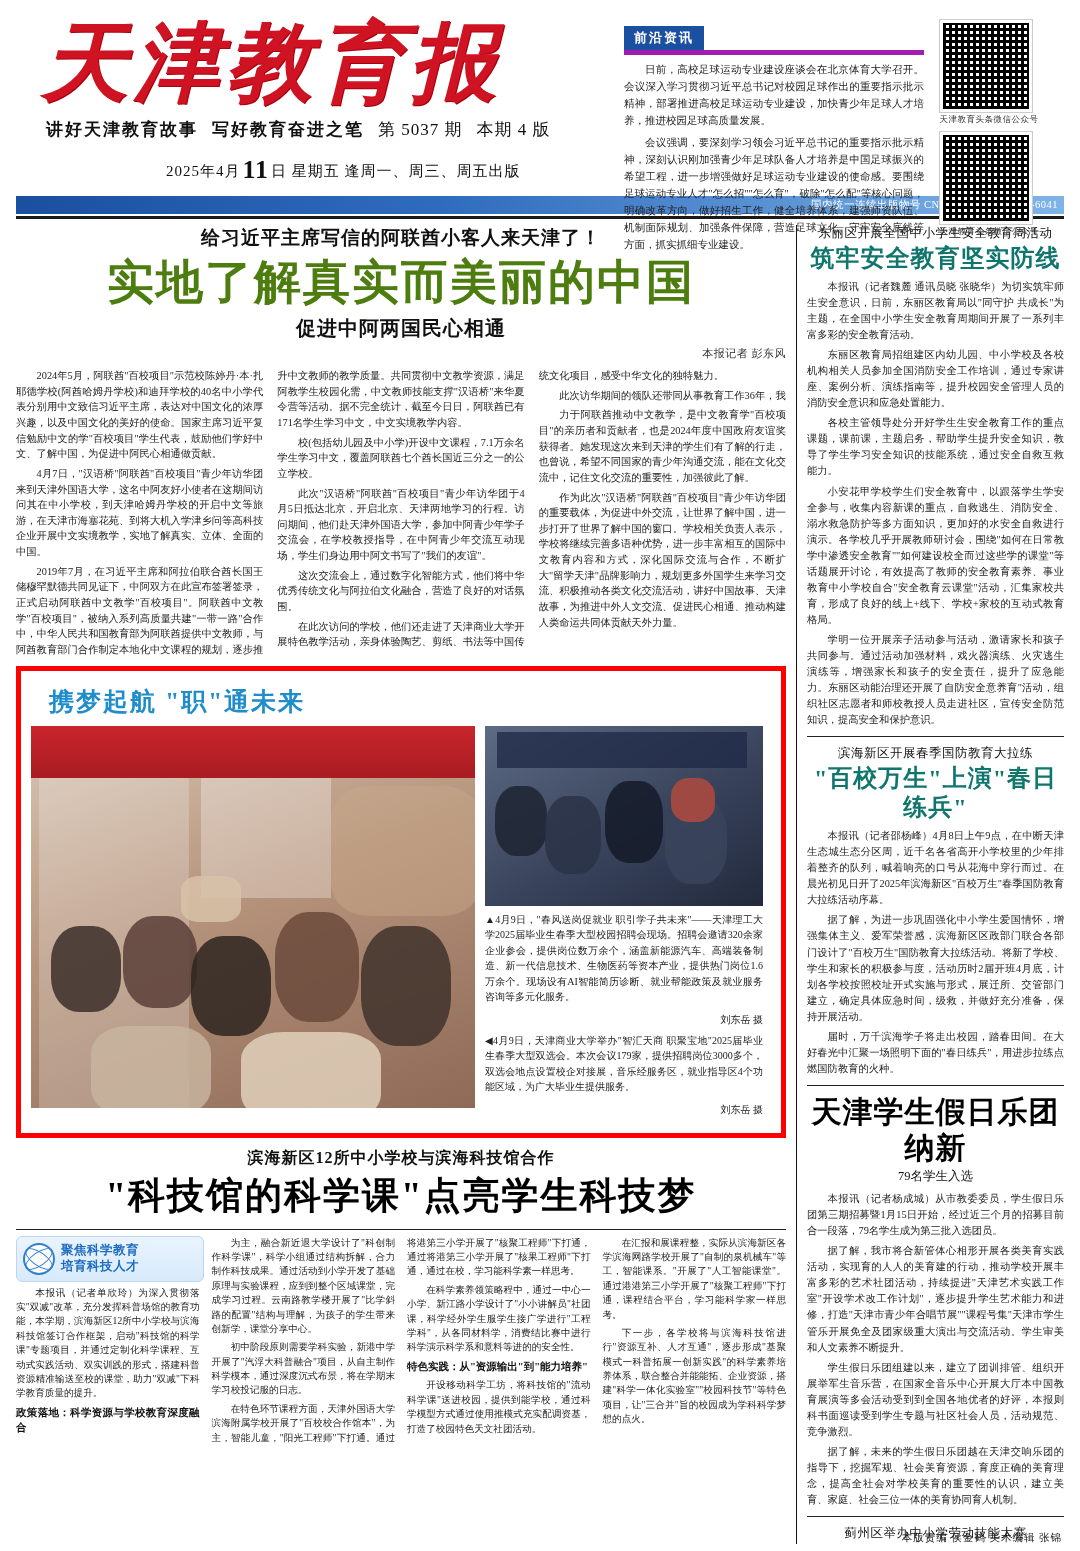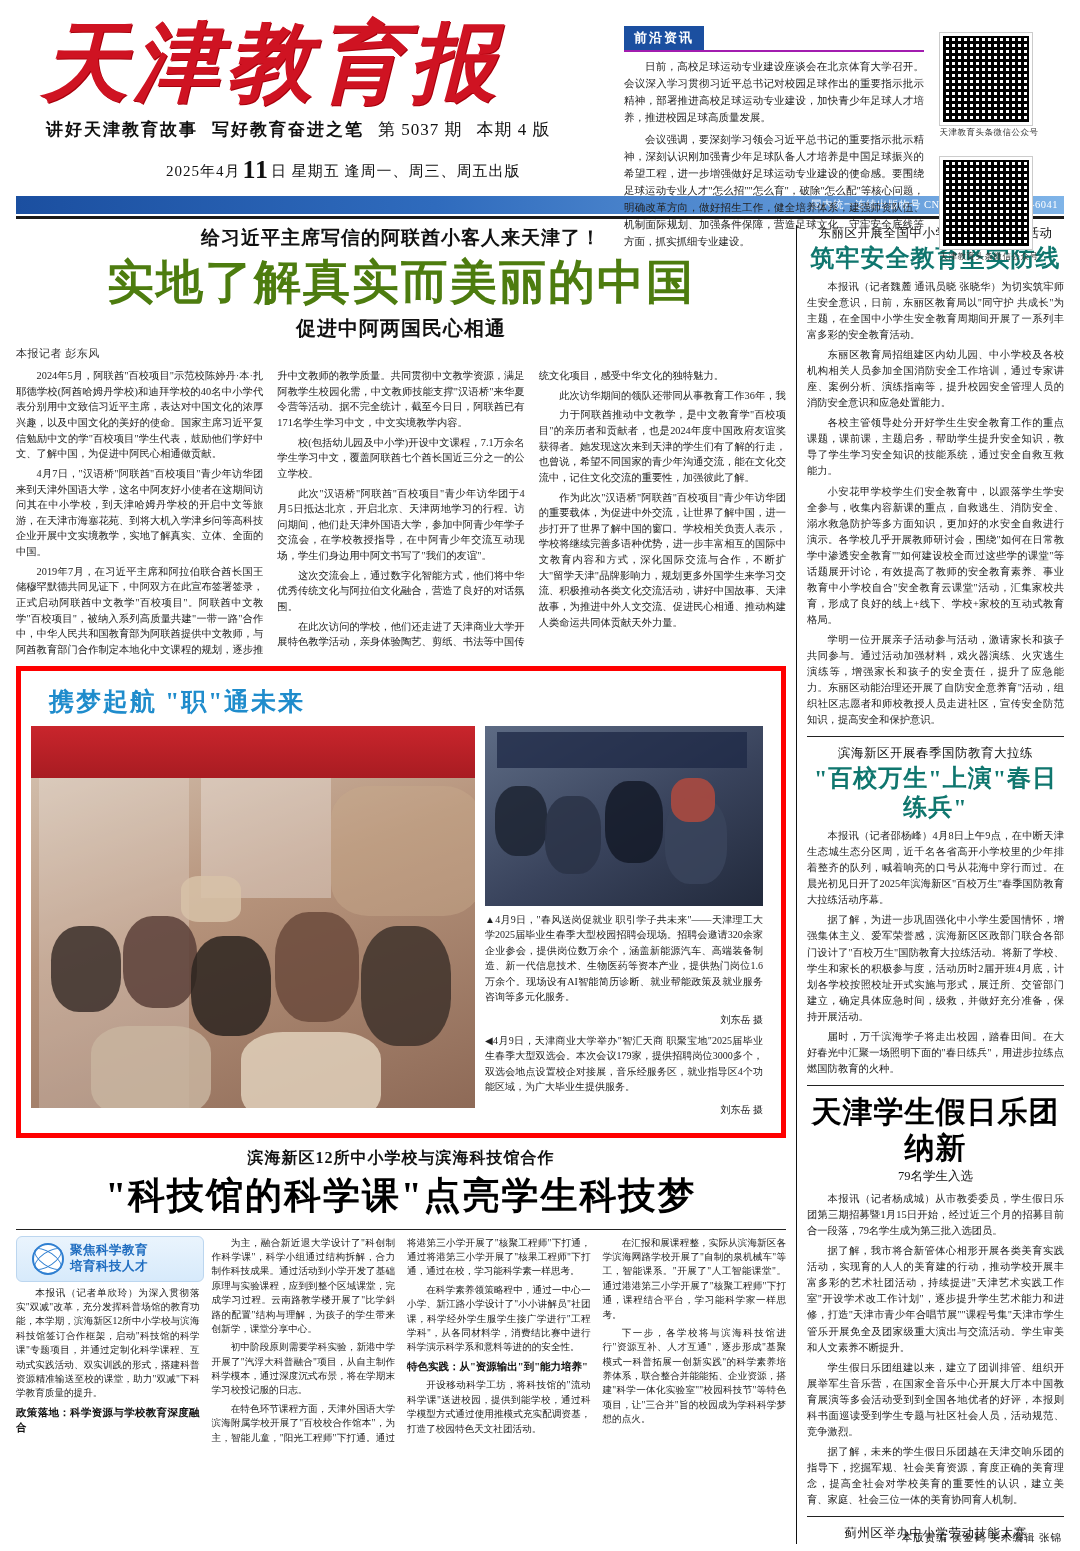--- a/index.html
+++ b/index.html
@@ -82,37 +82,37 @@
   .newsbox-head {
     background: #1b4fa0;
     color: #fff;
     font-size: 13px;
     font-weight: bold;
     padding: 3px 10px;
     display: inline-block;
     letter-spacing: 2px;
   }
   .newsbox-body {
-    border-top: 2px solid #a21caf;
+    border-top: 5px solid #a21caf;
     margin-top: 0px;
     padding-top: 6px;
     font-size: 10.5px;
     line-height: 1.62;
     text-align: justify;
     color: #222;
   }
   .newsbox-body p { margin: 0 0 5px 0; text-indent: 2em; }
 
   
   .masthead-qr {
     width: 130px;
-    padding-top: 33px;
+    padding-top: 20px;
     display: flex;
     flex-direction: column;
-    gap: 18px;
+    gap: 6px;
     align-items: center;
   }
   .qr-item { text-align: center; }
   .qr-img {
     width: 86px; height: 86px;
     background:
       repeating-linear-gradient(90deg,#000 0 3px,#fff 3px 6px),
       repeating-linear-gradient(0deg,#000 0 3px,#fff 3px 6px);
     background-blend-mode: multiply;
     border: 3px solid #fff;
@@ -169,21 +169,21 @@
   }
   .subhead {
     text-align: center;
     font-size: 20px;
     font-weight: bold;
     letter-spacing: 1px;
     color: #111;
     margin-bottom: 4px;
   }
   .byline {
-    text-align: left;
+    text-align: right;
     font-size: 11px;
     color: #333;
     margin-bottom: 7px;
     letter-spacing: 0.5px;
   }
   .body-cols-3 {
     column-count: 3;
     column-gap: 14px;
     font-size: 10.3px;
     line-height: 1.52;
@@ -270,21 +270,21 @@
     font-weight: bold; font-size: 10.5px; color:#111; text-indent: 0 !important;
     margin-top: 3px !important;
   }
   .badge-logo {
     float: left;
     width: 188px; height: 46px;
     border: 1px solid #bcd6ef;
     border-radius: 6px;
     background: linear-gradient(180deg,#eaf4fd,#d7eafb);
     display: flex; align-items: center; gap: 6px;
-    padding: 2px 15px;
+    padding: 2px 6px;
     box-sizing: border-box;
     margin: 0 6px 4px 0;
   }
   .badge-logo .atom {
     width: 28px; height: 28px; border-radius: 50%;
     border: 2px solid #2f7fd1;
     position: relative; flex: 0 0 auto;
     background: #fff;
   }
   .badge-logo .atom::before,

